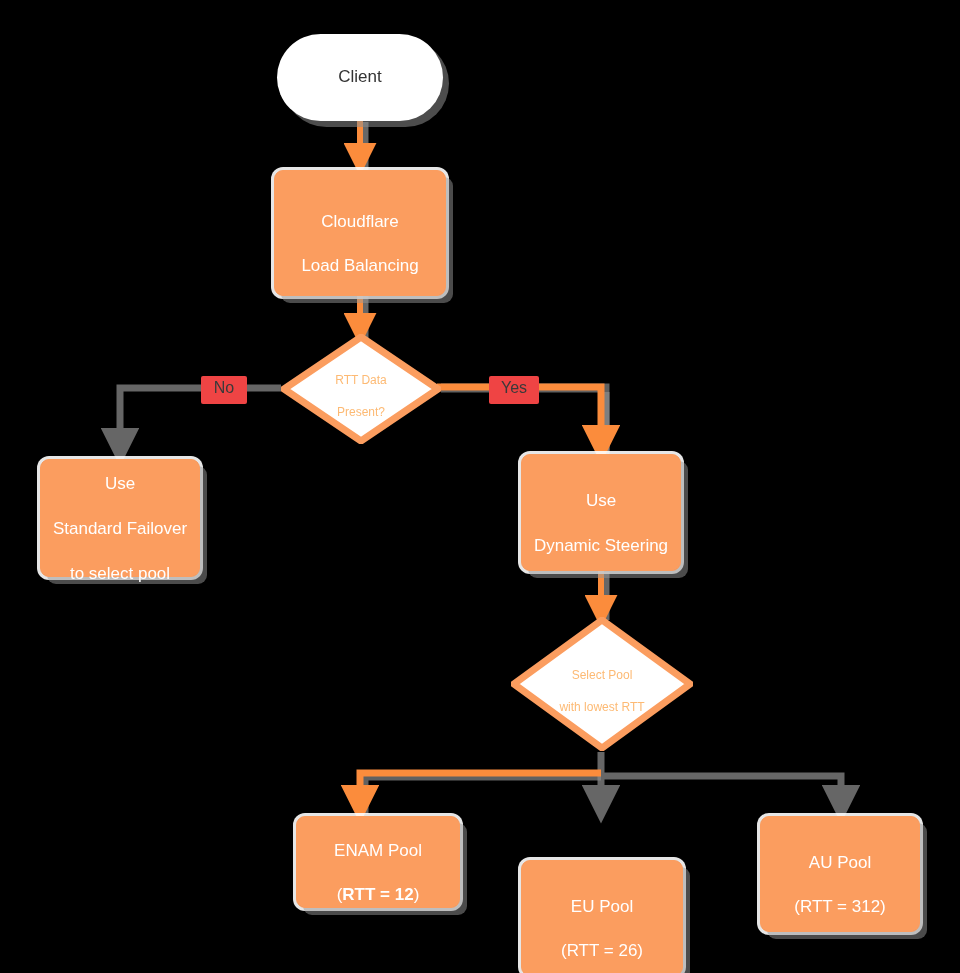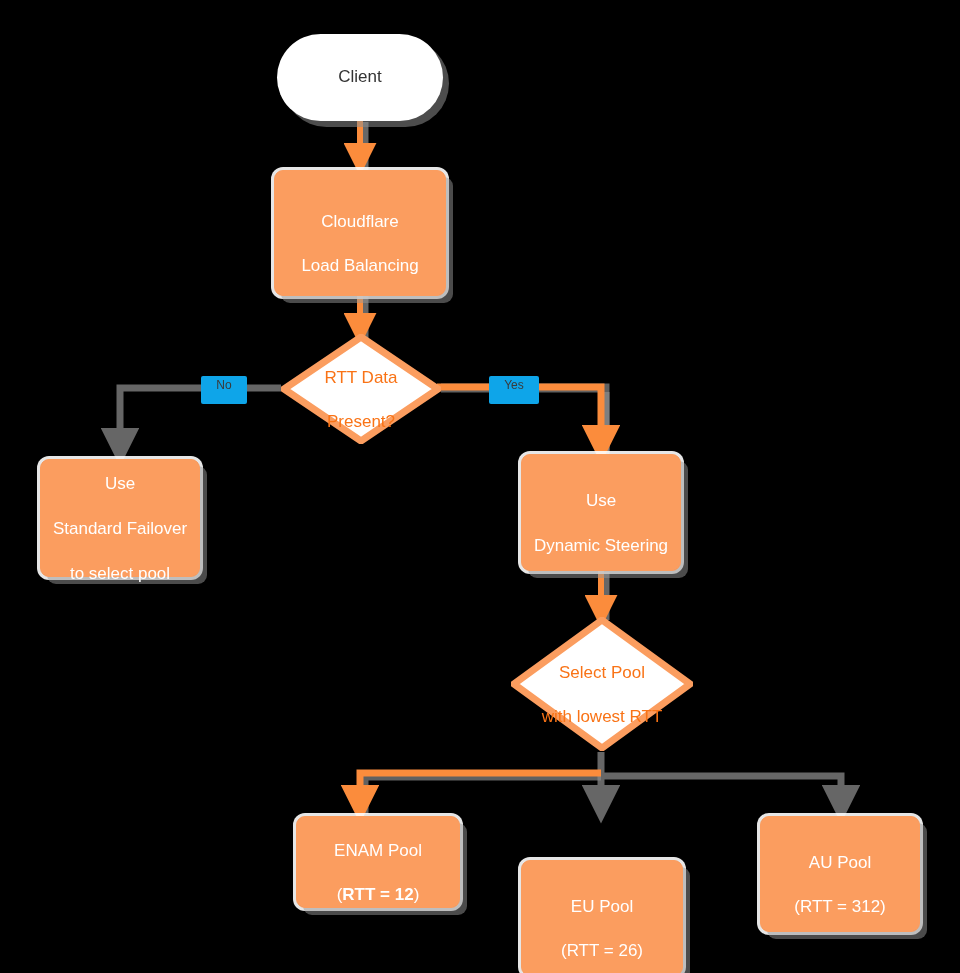--- a/index.html
+++ b/index.html
@@ -57,37 +57,37 @@
     background: #fb9d5f;
     border: 1px solid #fb9d5f;
     border-radius: 9px;
     color: #ffffff;
     font-size: 17px;
     box-shadow: 7px 7px 0 rgba(150,150,150,0.5), 0 0 0 3px rgba(255,255,255,0.9);
   }
   
   .n-decision {
     background: transparent;
-    color: #f97316;
-    font-size: 17px;
+    color: #fdba74;
+    font-size: 12px;
   }
   .n-decision .diamond-shape {
     position: absolute;
     left: 0; top: 0;
     width: 100%; height: 100%;
     z-index: 1;
   }
   .bold {
     font-weight: bold;
   }
   .edge-label {
     position: absolute;
-    background: #0ea5e9;
+    background: #ef4444;
     color: #3a3a3a;
-    font-size: 12px;
+    font-size: 16px;
     padding: 3px 6px;
     border-radius: 2px;
     z-index: 4;
     white-space: nowrap;
     line-height: 1.1;
     text-align: center;
   }
 </style>
 </head>
 <body>

